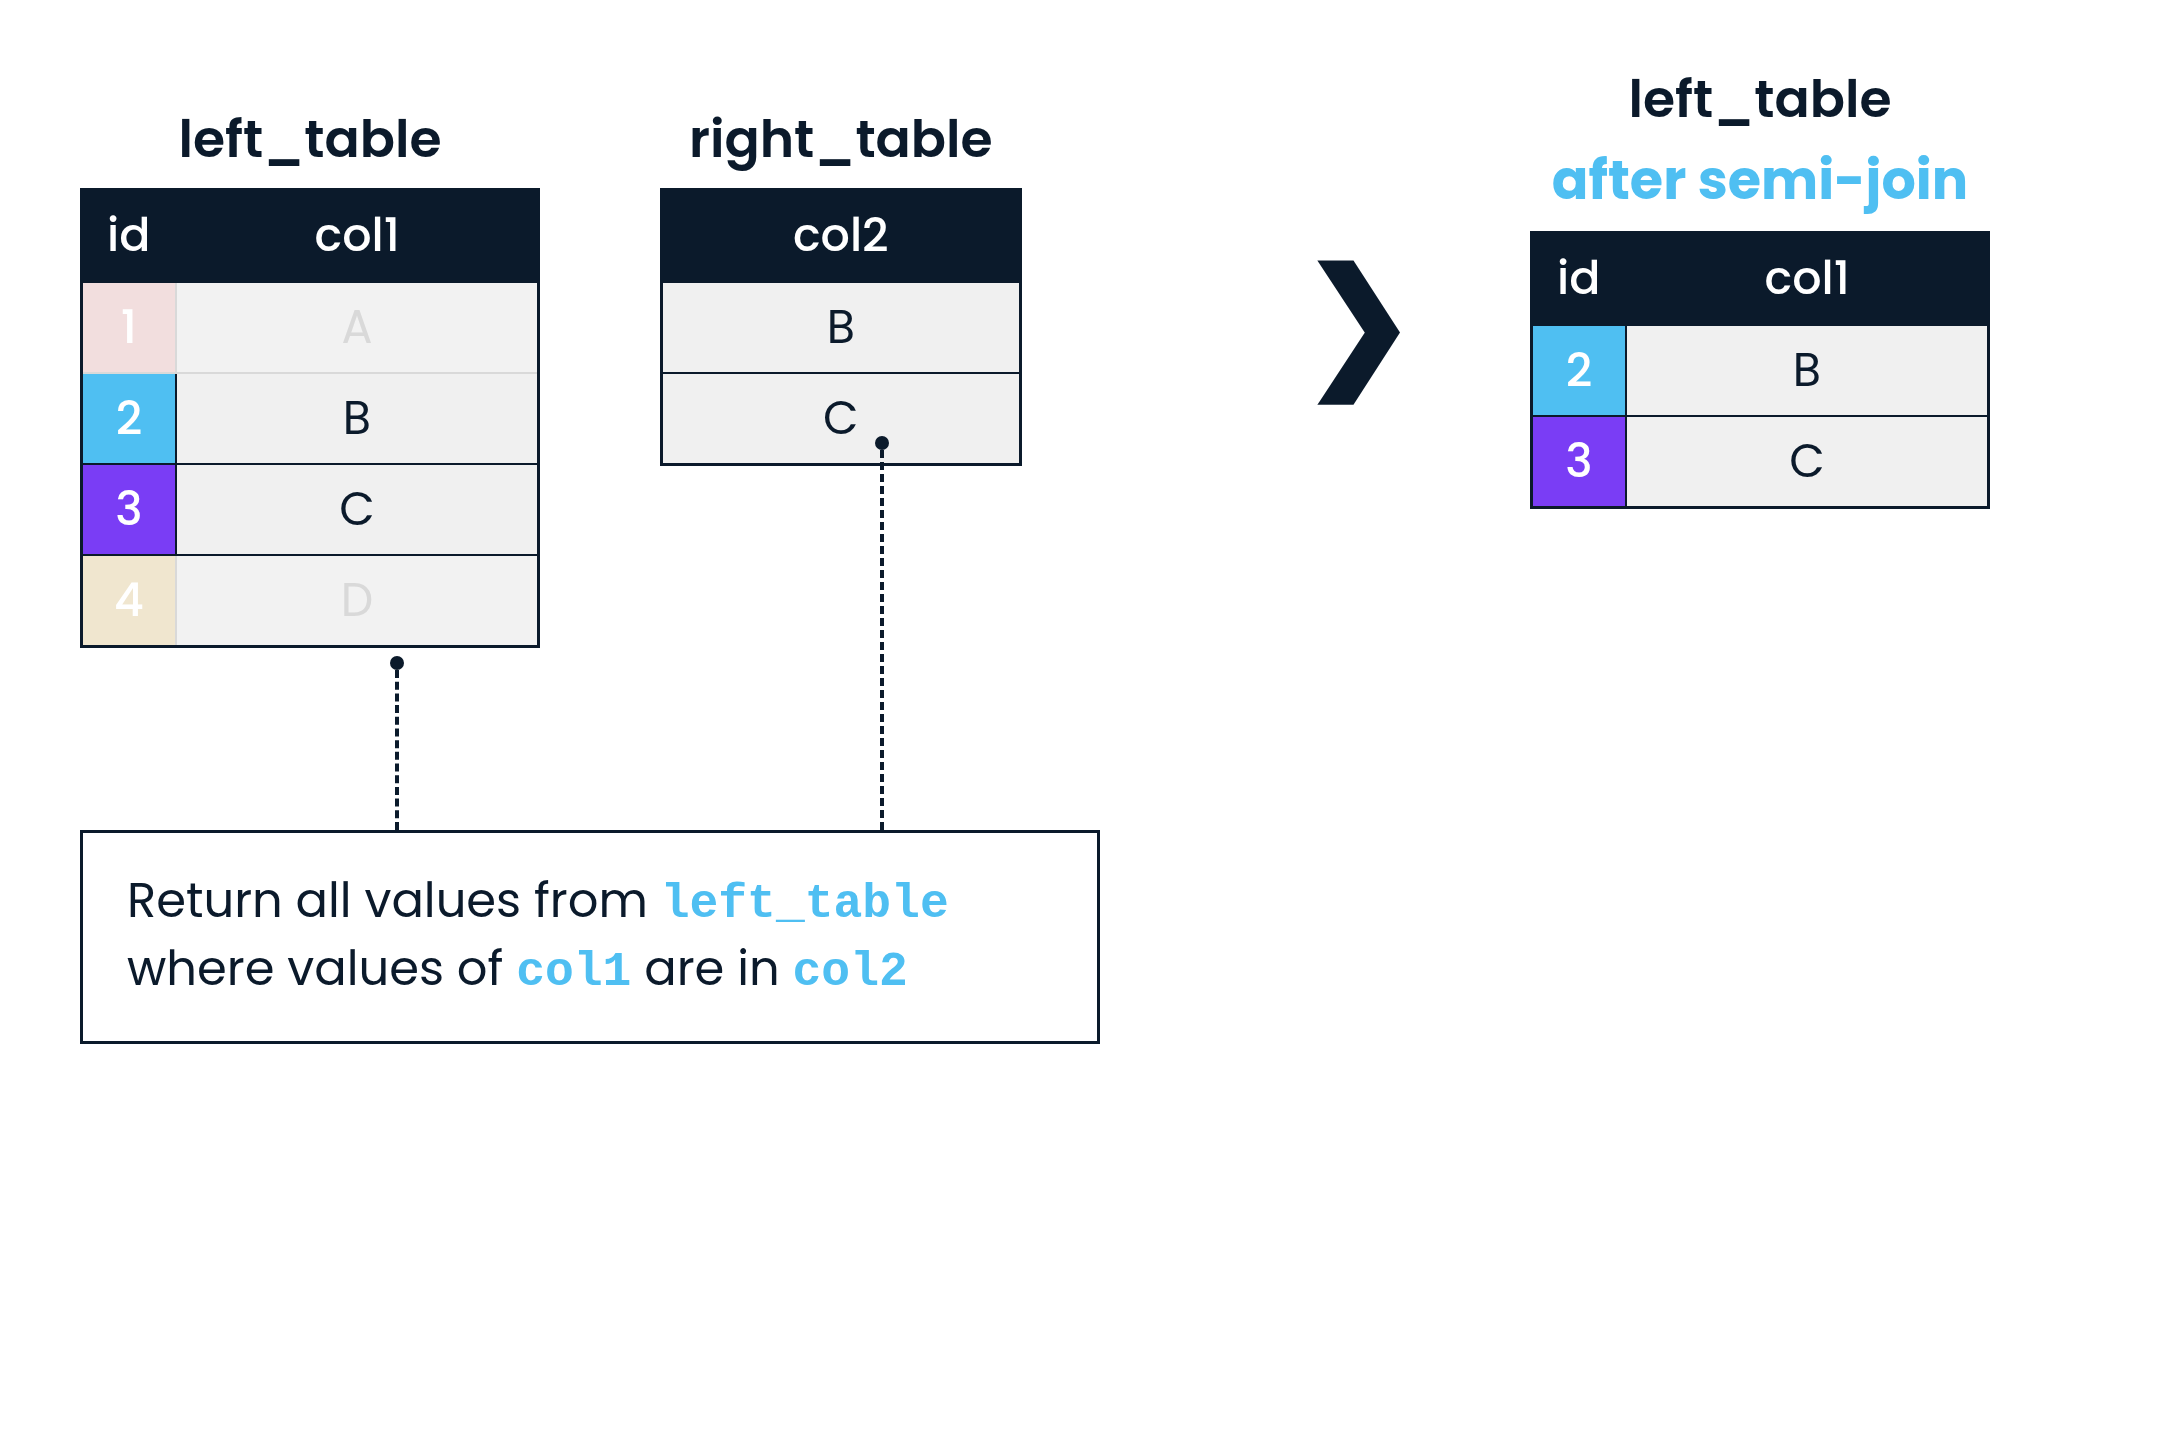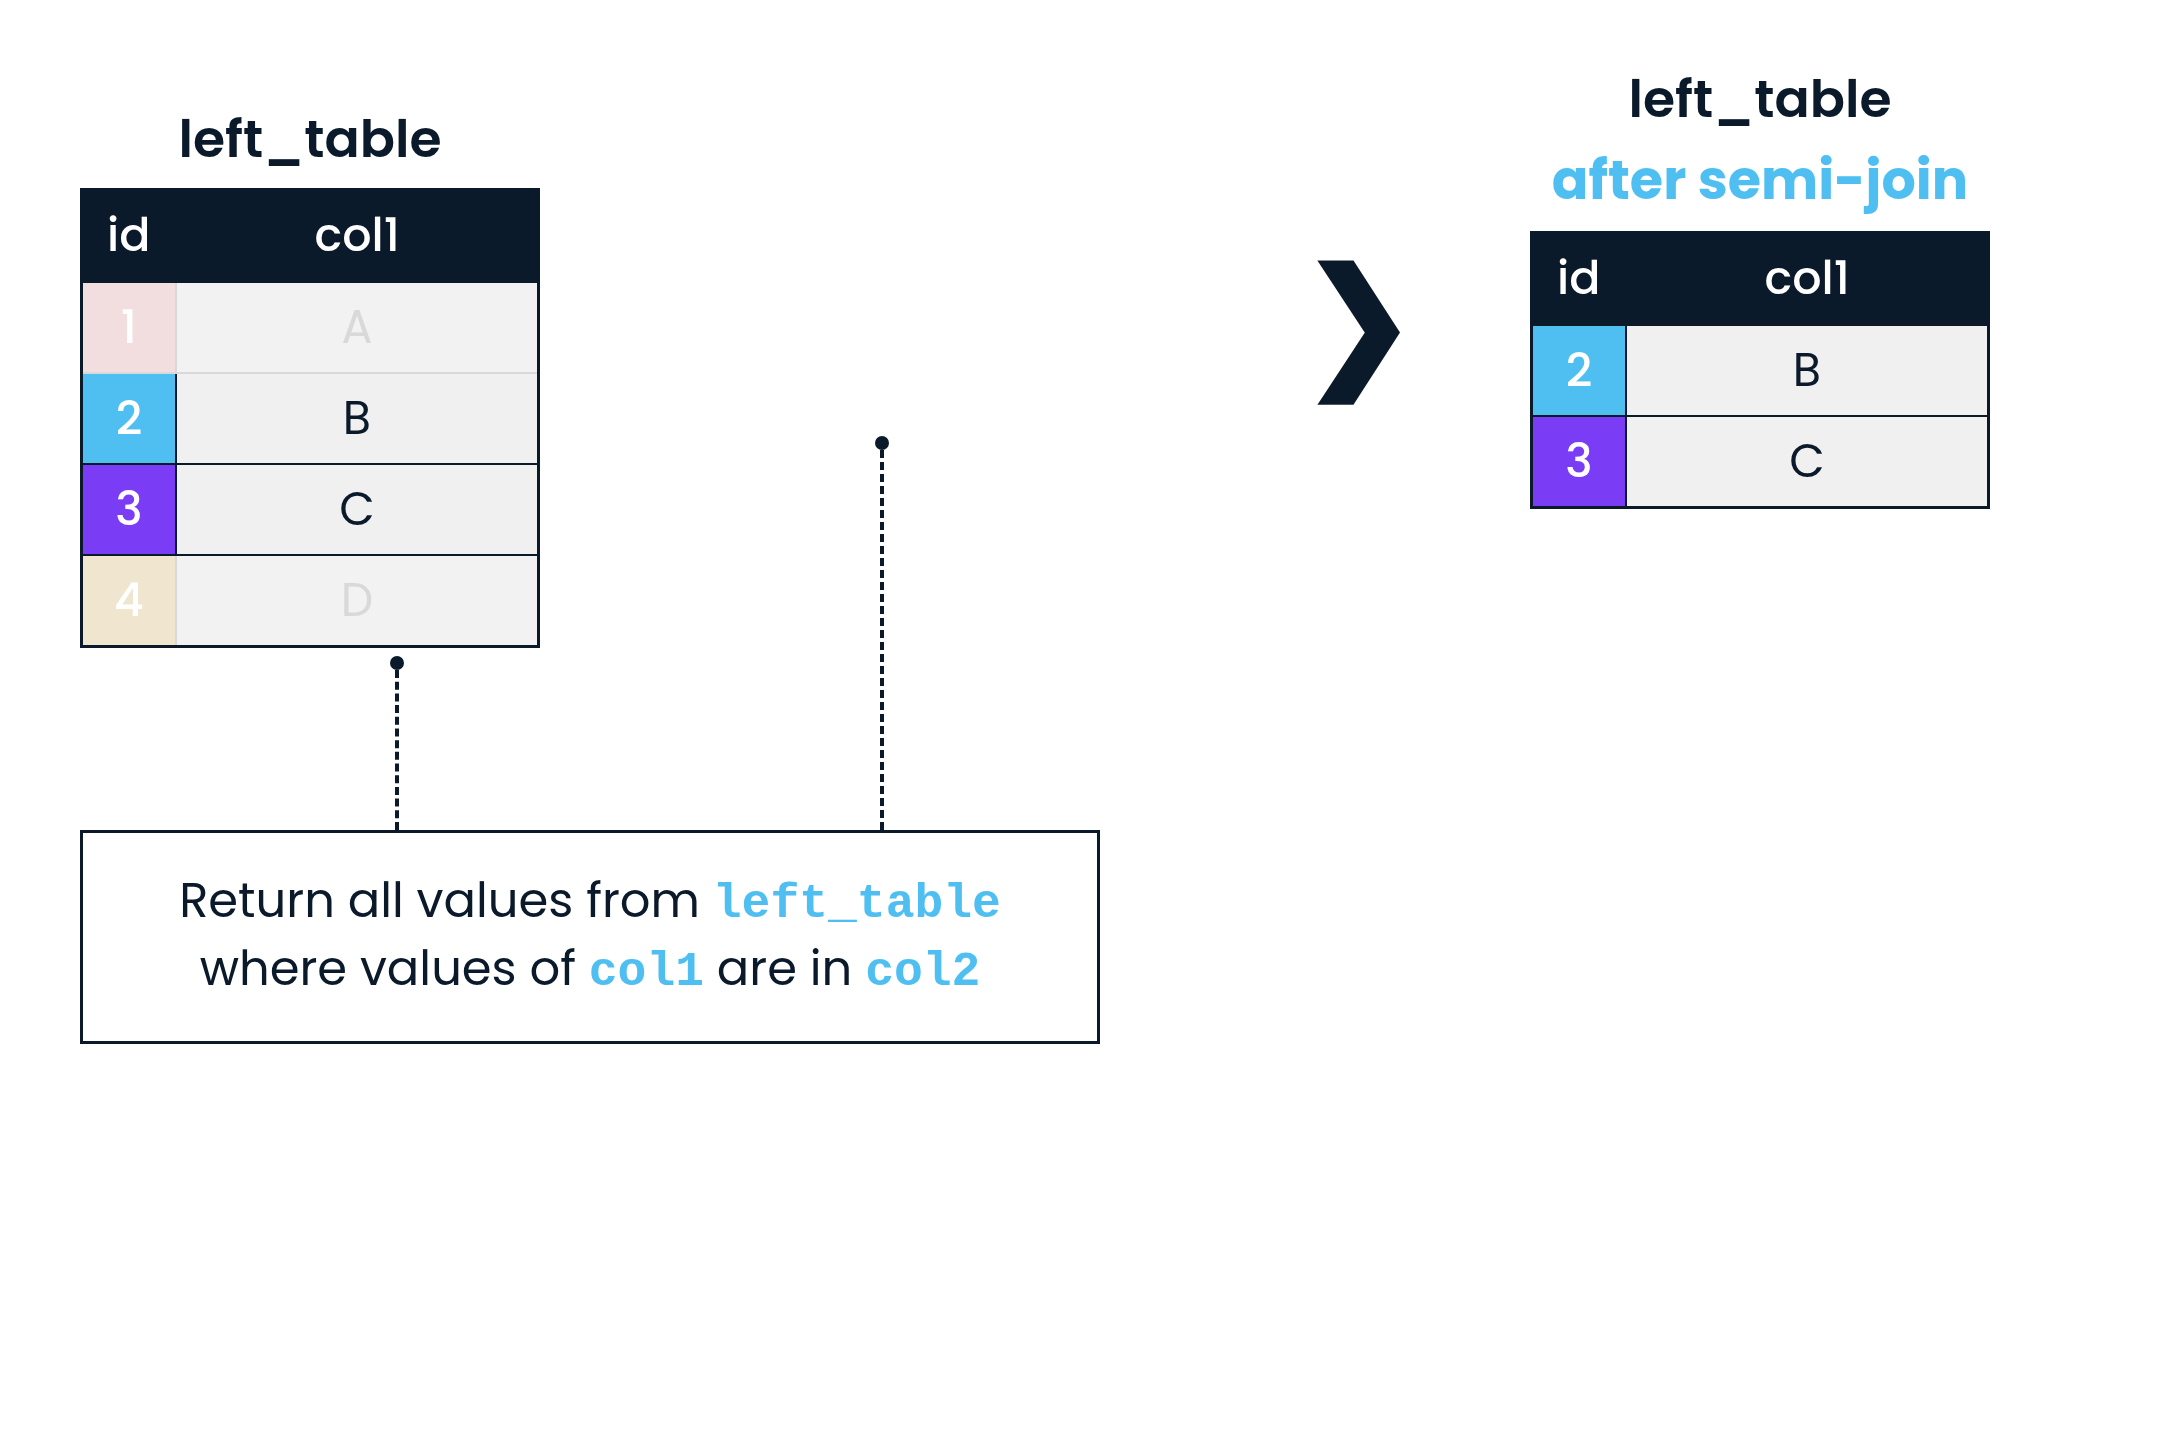--- a/index.html
+++ b/index.html
@@ -69,21 +69,20 @@
 
   
   .explain {
     position: absolute;
     border: 3px solid #0b1a2b;
     padding: 36px 44px;
     font-size: 48px;
     line-height: 1.35;
     width: 1020px;
     background: #fff;
-    text-align: center;
   }
   .explain .kw { color: #4fbff2; font-family: "Courier New", monospace; font-weight: 700; }
 
   
   .dot {
     position: absolute;
     width: 14px; height: 14px;
     background: #0b1a2b;
     border-radius: 50%;
   }
@@ -118,20 +117,36 @@
           <td class="idcell">3</td>
           <td>C</td>
         </tr>
       <tr class="row-cream faded">
           <td class="idcell">4</td>
           <td>D</td>
         </tr>
     </tbody>
   </table>
 
+  <table class="tbl single" style="left:580px; top:40px;">
+    <caption>right_table</caption>
+    <thead>
+        <tr>
+          <th>col2</th>
+        </tr>
+      </thead>
+    <tbody>
+      <tr>
+          <td>B</td>
+        </tr>
+      <tr>
+          <td>C</td>
+        </tr>
+    </tbody>
+  </table>
 
   <div class="arrow" style="left:1220px; top:190px;">❯</div>
 
   <table class="tbl" style="left:1450px; top:0px; width:460px;">
     <caption>
       <span>left_table</span>
       <span class="sub">after semi-join</span>
     </caption>
     <thead>
         <tr>

